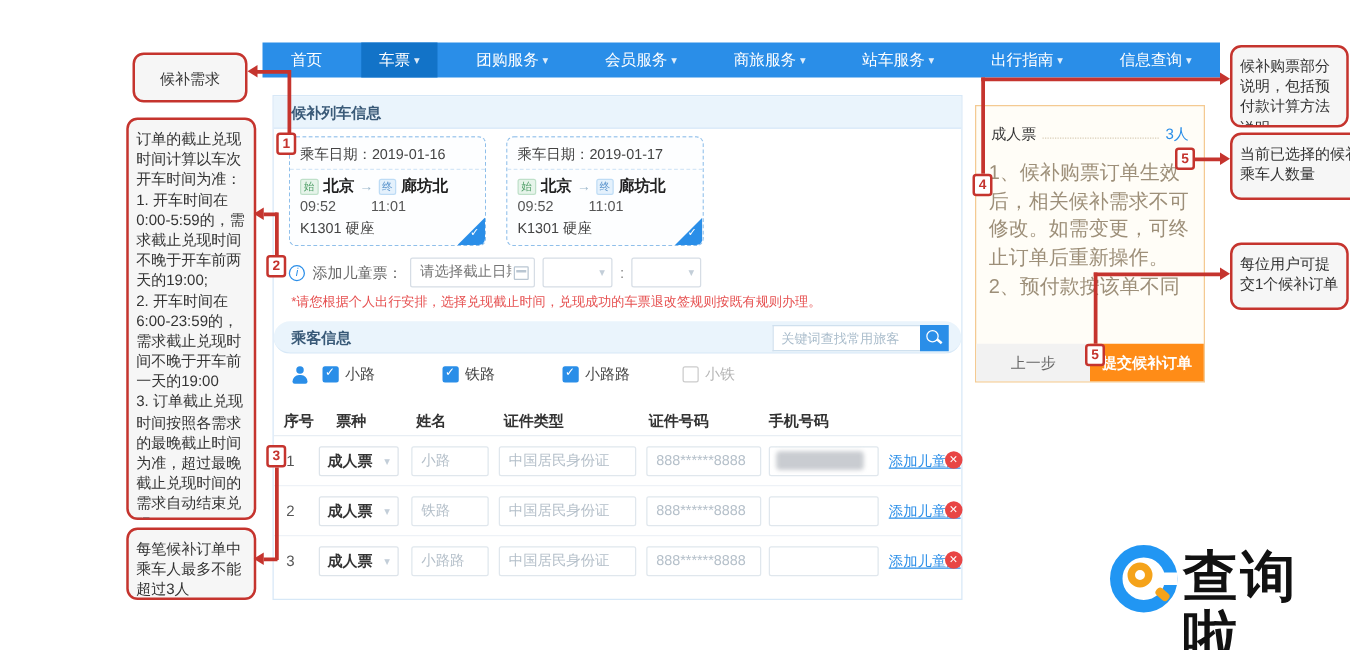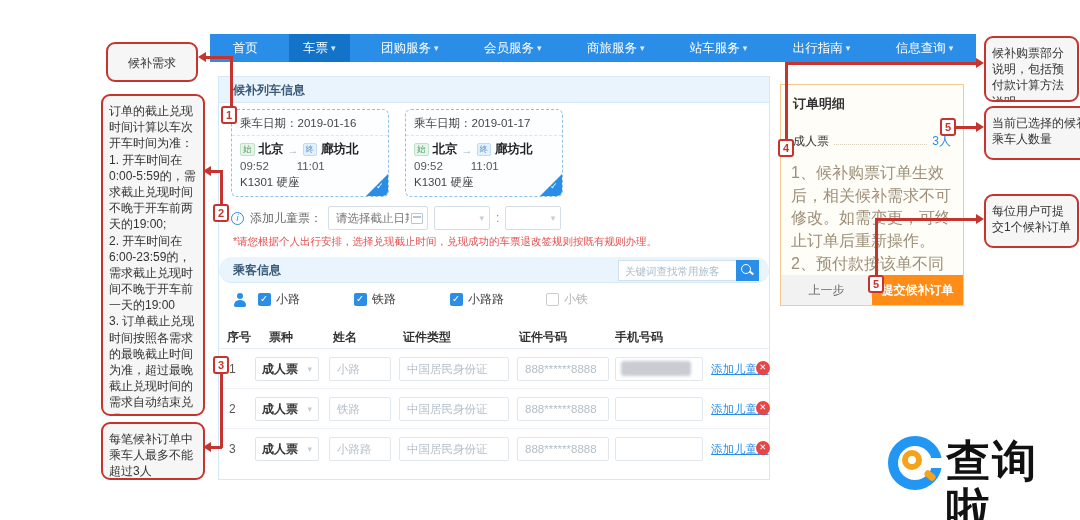--- a/index.html
+++ b/index.html
@@ -286,21 +286,20 @@
     <input class="t-input in-name" placeholder="小路路" style="">
     <input class="t-input in-idtype" placeholder="中国居民身份证" style="">
     <input class="t-input in-idno" placeholder="888******8888" style="">
     <input class="t-input in-phone" style="">
     <span class="add-child">添加儿童票</span>
     <span class="del-icon"></span>
   </div>
 </div>
 
 <div class="abs order-panel">
-  <div class="order-title">订单明细</div>
   <div class="order-line">
     <span>成人票</span>
     <span class="leader"></span>
     <span class="order-count">3人</span>
   </div>
   <div class="order-notes">1、候补购票订单生效后，相关候补需求不可修改。如需变更，可终止订单后重新操作。
 2、预付款按该单不同组合需求中票款的最高额度计算（卧铺按下铺票价计算）；候补购票成功后，预付款大于实际票款的，系统将自动退回差额票款。用户主动终止或系统自动终止候补的，系统自动全额退还预付款。</div>
   <div class="order-btns">
     <button class="btn-prev">上一步</button>
     <button class="btn-submit">提交候补订单</button>

